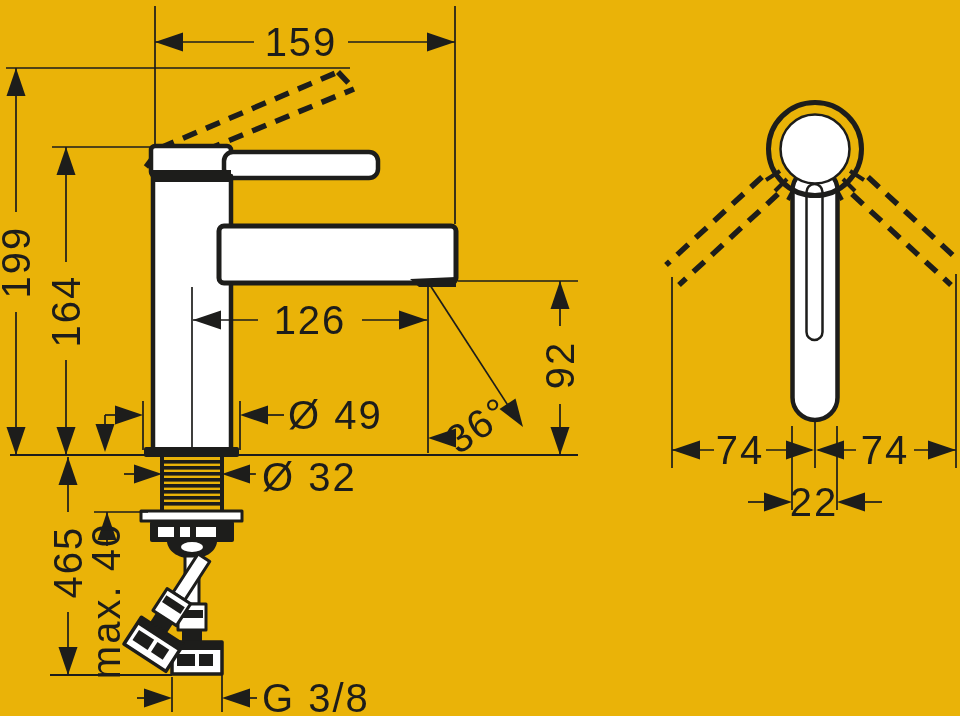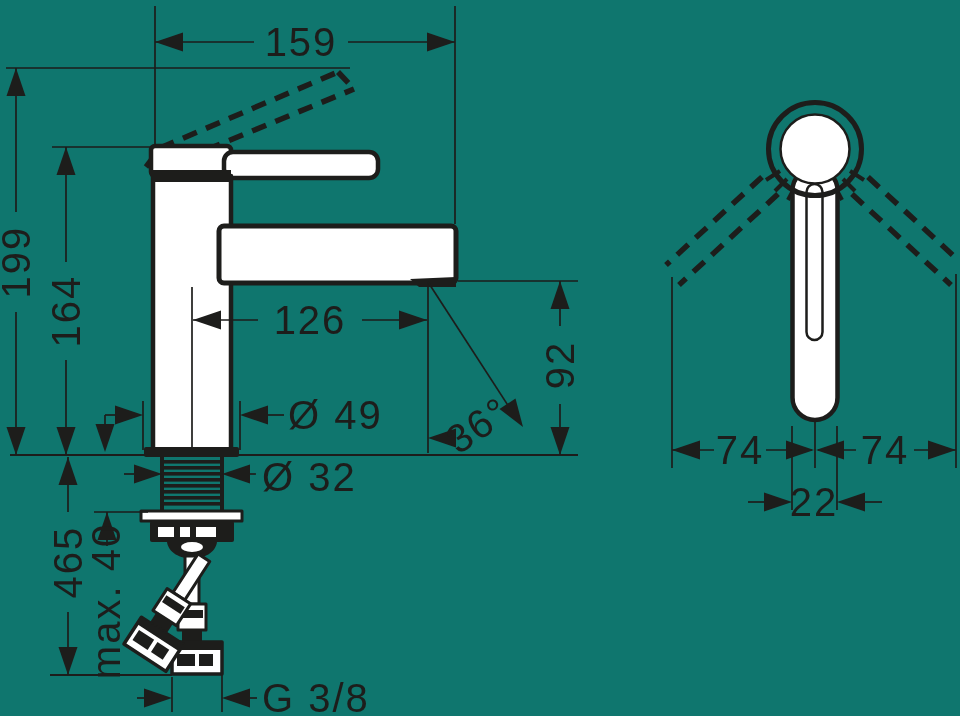--- a/index.html
+++ b/index.html
@@ -1,16 +1,16 @@
 <!DOCTYPE html>
 <html><head>
 <meta charset="utf-8">
 <style>
   html,body { margin:0; padding:0; background:#ffffff; }
-  .canvas { position:relative; width:960px; height:716px; background:#0f766e; overflow:hidden; }
+  .canvas { position:relative; width:960px; height:716px; background:#eab308; overflow:hidden; }
   svg { position:absolute; inset:0; }
   .thin  { stroke:#1d1d1b; stroke-width:1.7; fill:none; }
   .part  { fill:#ffffff; stroke:#1d1d1b; stroke-width:4.5; stroke-linejoin:round; }
   .part5 { fill:#ffffff; stroke:#1d1d1b; stroke-width:5; stroke-linejoin:round; }
   .det   { fill:#ffffff; stroke:#1d1d1b; stroke-width:3; stroke-linejoin:round; }
   .dark  { fill:#1d1d1b; stroke:none; }
   .white { fill:#ffffff; stroke:none; }
   .dash  { stroke:#1d1d1b; stroke-width:5.5; fill:none; stroke-dasharray:15 10; }
   .tick  { stroke:#1d1d1b; stroke-width:4; fill:none; }
   .arr   { fill:#1d1d1b; stroke:none; }

